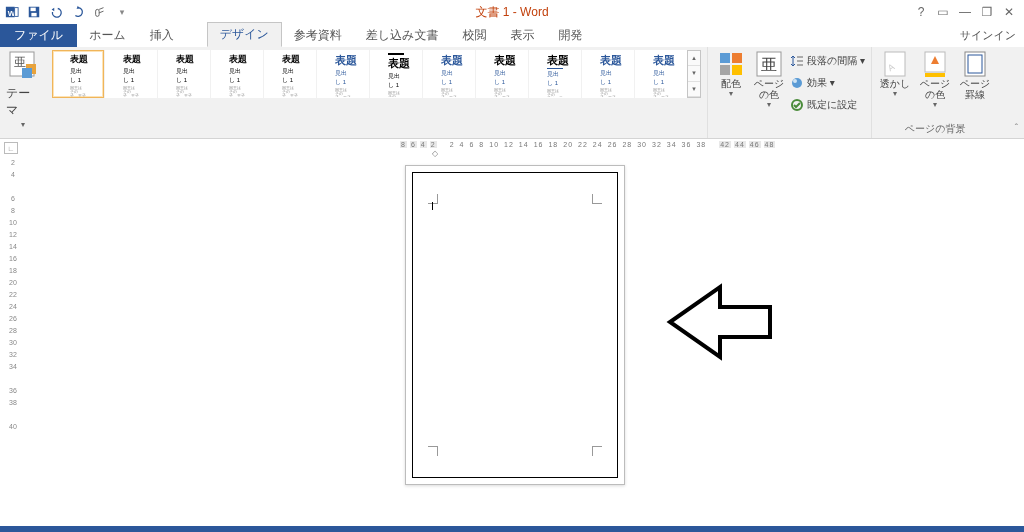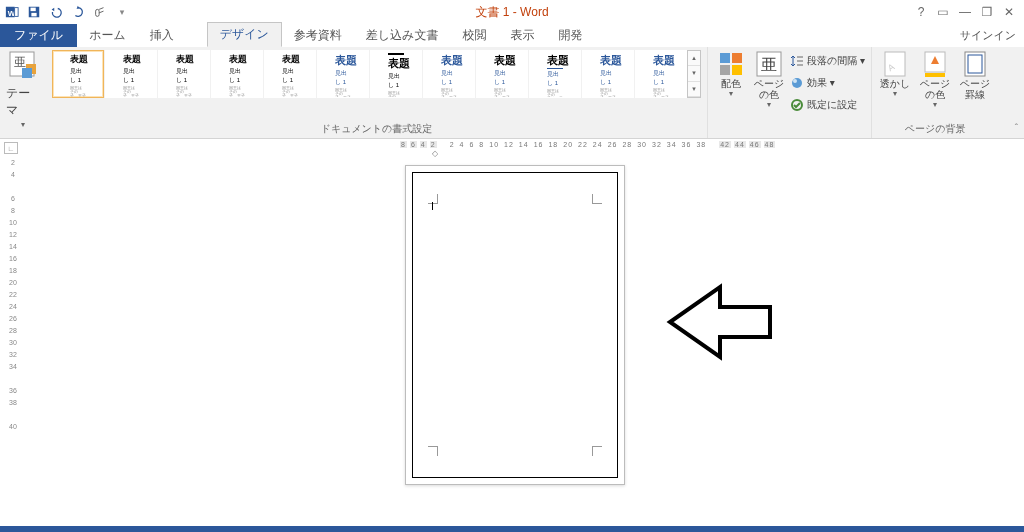--- a/index.html
+++ b/index.html
@@ -217,21 +217,20 @@
             <div class="st-sub" style="color:#2b579a">見出し 1</div>
             <div class="st-body">国王はその子、王子とともに、王国を統治する。王子と王女は、王国の未来を担う。国王はその子、王子とともに、王国を統治する。王子と王女は、王国の未来を担う。</div>
           </div>
         </div>
       <div class="gal-more">
           <div>▴</div>
           <div>▾</div>
           <div>▾</div>
         </div>
     </div>
-    <div class="rgroup-label">ドキュメントの書式設定</div>
   </div>
 
   <div class="rgroup" style="border-right:none;">
     <div class="rgroup-body" style="gap:4px;">
       <div class="bigbtn">
         <svg viewBox="0 0 28 28">
             <rect x="3" y="3" width="10" height="10" fill="#5b9bd5"></rect>
             <rect x="15" y="3" width="10" height="10" fill="#ed7d31"></rect>
             <rect x="3" y="15" width="10" height="10" fill="#a5a5a5"></rect>
             <rect x="15" y="15" width="10" height="10" fill="#ffc000"></rect>

